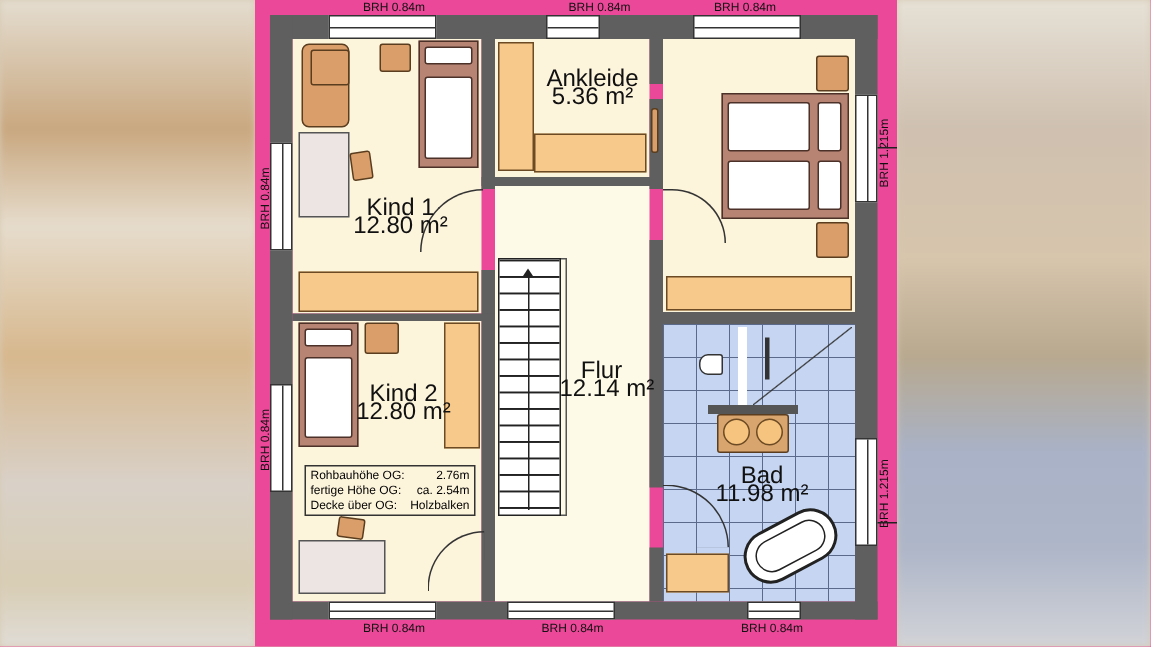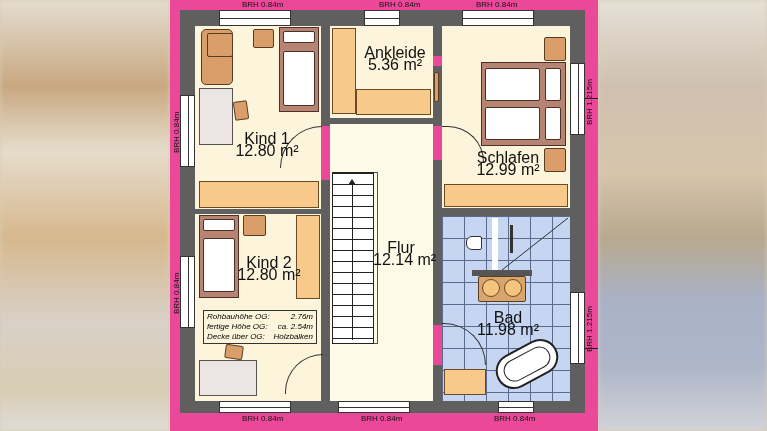--- a/index.html
+++ b/index.html
@@ -115,31 +115,27 @@
 
   <div class="dark-wood" style="left:374px;top:37px;width:22px;height:24px;"></div>
   <div class="bedframe" style="left:311px;top:62px;width:85px;height:84px;"></div>
   <div class="sheetw" style="left:315px;top:68px;width:55px;height:33px;"></div>
   <div class="sheetw" style="left:315px;top:107px;width:55px;height:33px;"></div>
   <div class="sheetw" style="left:375px;top:68px;width:16px;height:33px;"></div>
   <div class="sheetw" style="left:375px;top:107px;width:16px;height:33px;"></div>
   <div class="dark-wood" style="left:374px;top:148px;width:22px;height:24px;"></div>
   <div class="wood" style="left:274px;top:184px;width:124px;height:23px;"></div>
   <div class="door" style="left:272px;top:126px;width:42px;height:36px;border-radius:0 42px 0 0;border-left:none;border-bottom:none;"></div>
-  <div class="label" style="left:303px;top:152px;width:70px;">
-    <div>Schlafen</div>
-    <div>12.99 m²</div>
-  </div>
 
   <div class="bedframe" style="left:29px;top:215px;width:40px;height:83px;"></div>
   <div class="sheetw" style="left:33px;top:219px;width:32px;height:12px;"></div>
   <div class="sheetw" style="left:33px;top:238px;width:32px;height:54px;"></div>
   <div class="dark-wood" style="left:73px;top:215px;width:23px;height:21px;"></div>
   <div class="wood" style="left:126px;top:215px;width:24px;height:84px;"></div>
-  <div class="info" style="left:33px;top:310px;width:114px;height:34px;font-style:italic;">
+  <div class="info" style="left:33px;top:310px;width:114px;height:34px;">
     <div class="row">
       <span>Rohbauhöhe OG:</span>
       <span>2.76m</span>
     </div>
     <div class="row">
       <span>fertige Höhe OG:</span>
       <span>ca. 2.54m</span>
     </div>
     <div class="row">
       <span>Decke über OG:</span>

